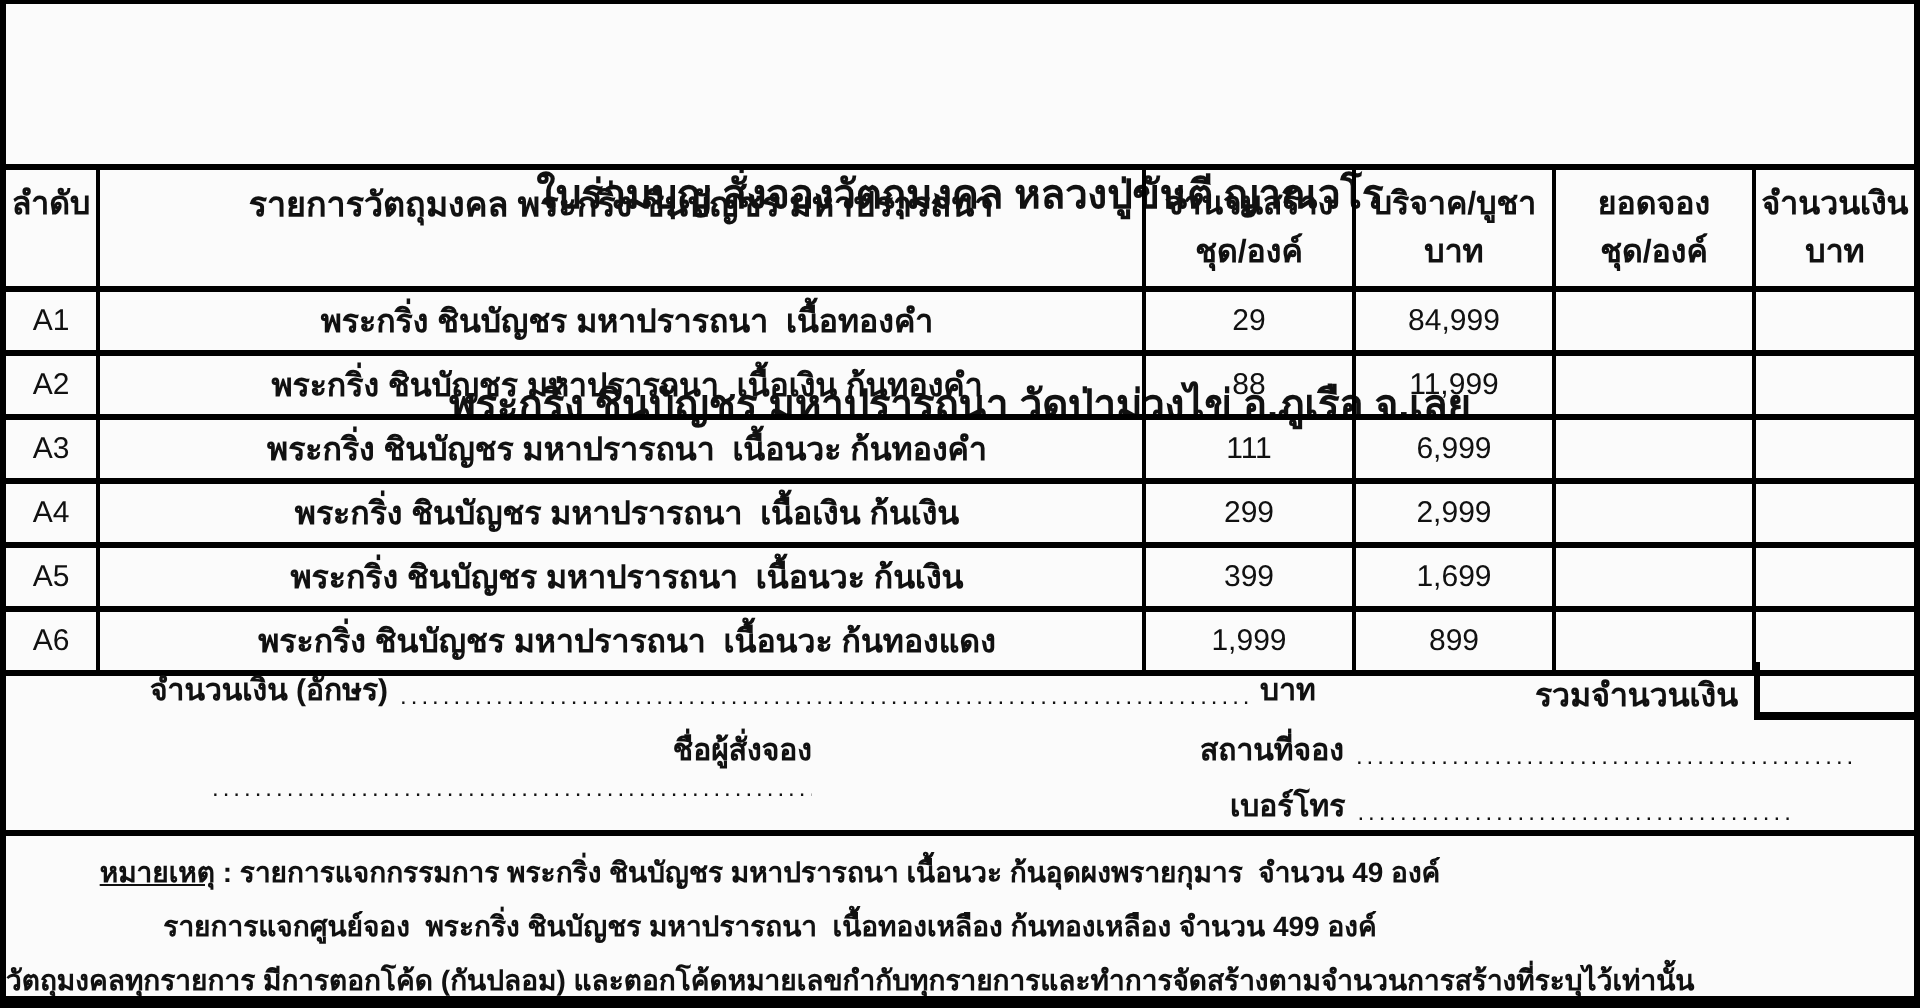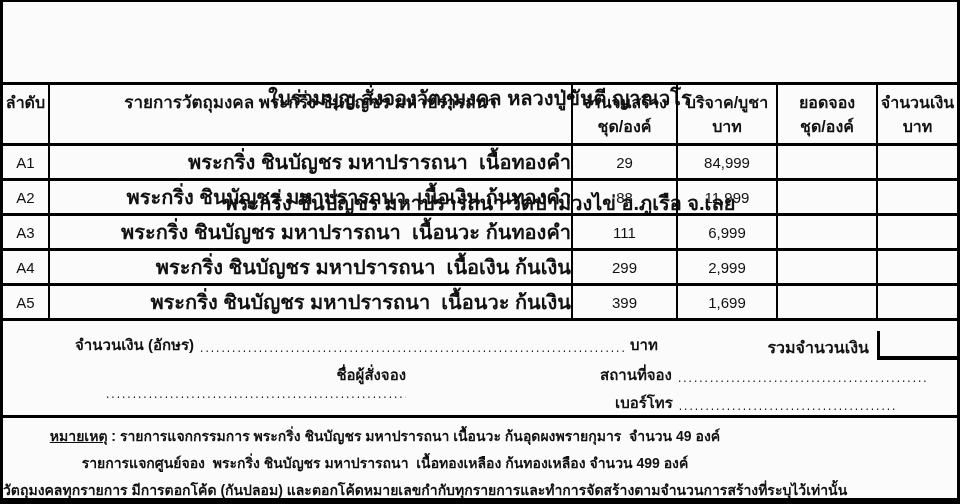--- a/index.html
+++ b/index.html
@@ -17,21 +17,21 @@
                border-collapse:collapse; table-layout:fixed; }
   .grid th, .grid td { border:2px solid #000; border-top-width:3px; border-bottom-width:3px;
                        padding:0; overflow:hidden; }
   .grid th:first-child, .grid td:first-child { border-left:none; }
   .grid th:last-child,  .grid td:last-child  { border-right:none; }
   .grid thead th { height:52px; vertical-align:top; padding-top:6px;
                    font-weight:bold; font-size:16px; line-height:24px; text-align:center; }
   .grid thead th.c2 { font-size:17px; }
   .grid tbody td { height:29px; vertical-align:middle; }
   td.no   { text-align:center; font-size:15px; font-weight:normal; }
-  td.item { text-align:right; padding-left:6px; font-weight:bold; font-size:20px; white-space:pre; }
+  td.item { text-align:center; padding-left:6px; font-weight:bold; font-size:16px; white-space:pre; }
   td.num  { text-align:center; font-size:15px; }
   .total-box { position:absolute; left:874px; top:329px; width:80px; height:25px;
                border-left:3px solid #000; border-bottom:4px solid #000; }
   .total-label { position:absolute; top:333px; left:716px; width:150px; text-align:right;
                  font-weight:bold; font-size:16px; }
   .fill { position:absolute; display:flex; align-items:flex-end; white-space:nowrap; }
   .fill .lbl { font-weight:bold; font-size:15px; white-space:pre; }
   .dots { overflow:hidden; white-space:nowrap; font-size:12px; letter-spacing:2px;
           padding-bottom:2px; margin-left:6px; }
   .suffix { font-weight:bold; font-size:15px; margin-left:6px; }
@@ -125,20 +125,28 @@
 
     <tr>
       <td class="no">A5</td>
       <td class="item">พระกริ่ง ชินบัญชร มหาปรารถนา  เนื้อนวะ ก้นเงิน</td>
       <td class="num">399</td>
       <td class="num">1,699</td>
       <td class="num"></td>
       <td class="num"></td>
     </tr>
 
+    <tr>
+      <td class="no">A6</td>
+      <td class="item">พระกริ่ง ชินบัญชร มหาปรารถนา  เนื้อนวะ ก้นทองแดง</td>
+      <td class="num">1,999</td>
+      <td class="num">899</td>
+      <td class="num"></td>
+      <td class="num"></td>
+    </tr>
   </tbody>
   </table>
 
   <div class="total-box"></div>
   <div class="total-label">รวมจำนวนเงิน</div>
 
   <div class="fill" style="top:331px; left:72px;">
     <span class="lbl">จำนวนเงิน (อักษร)</span>
     <span class="dots" style="width:424px;">.......................................................................................................................................................................</span>
     <span class="suffix">บาท</span>

